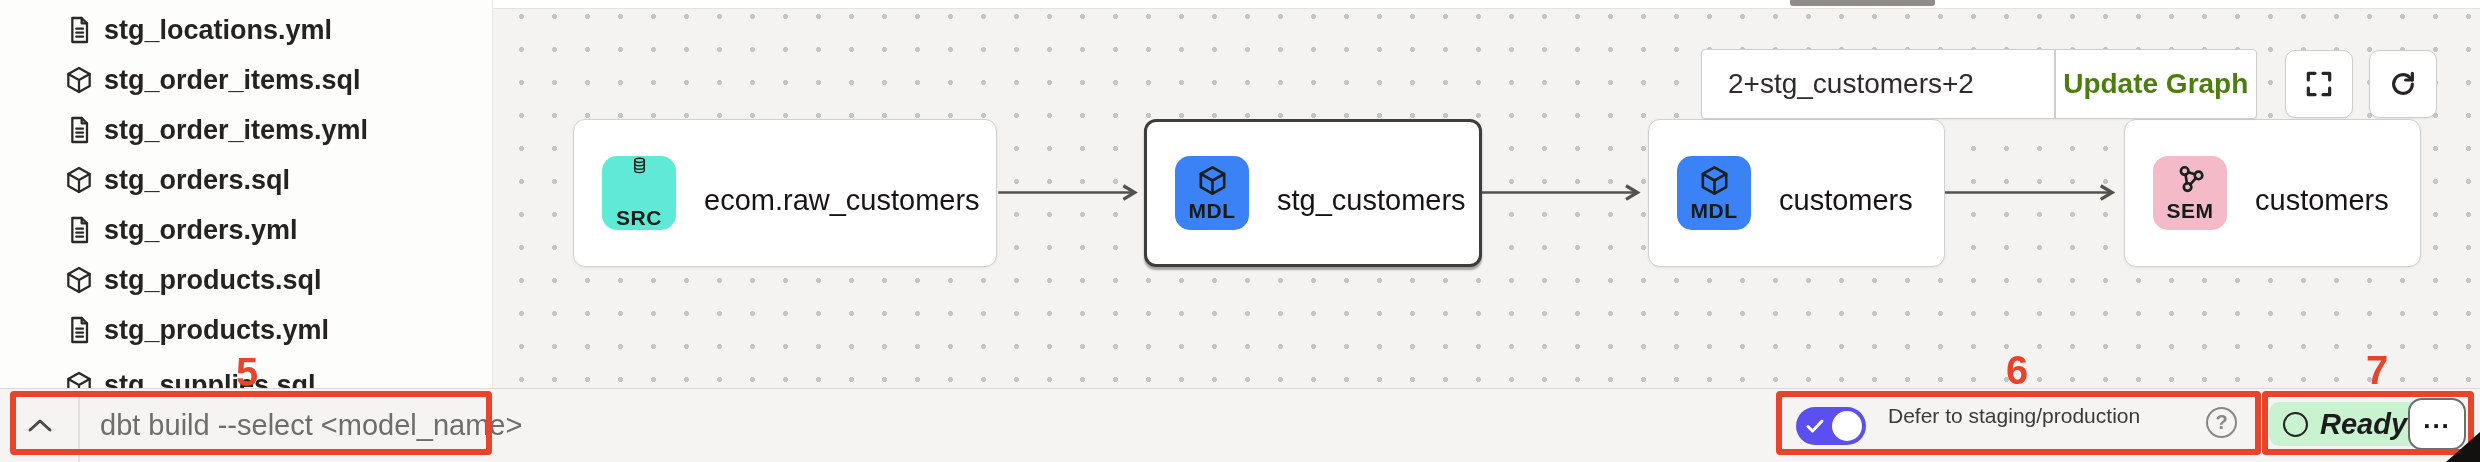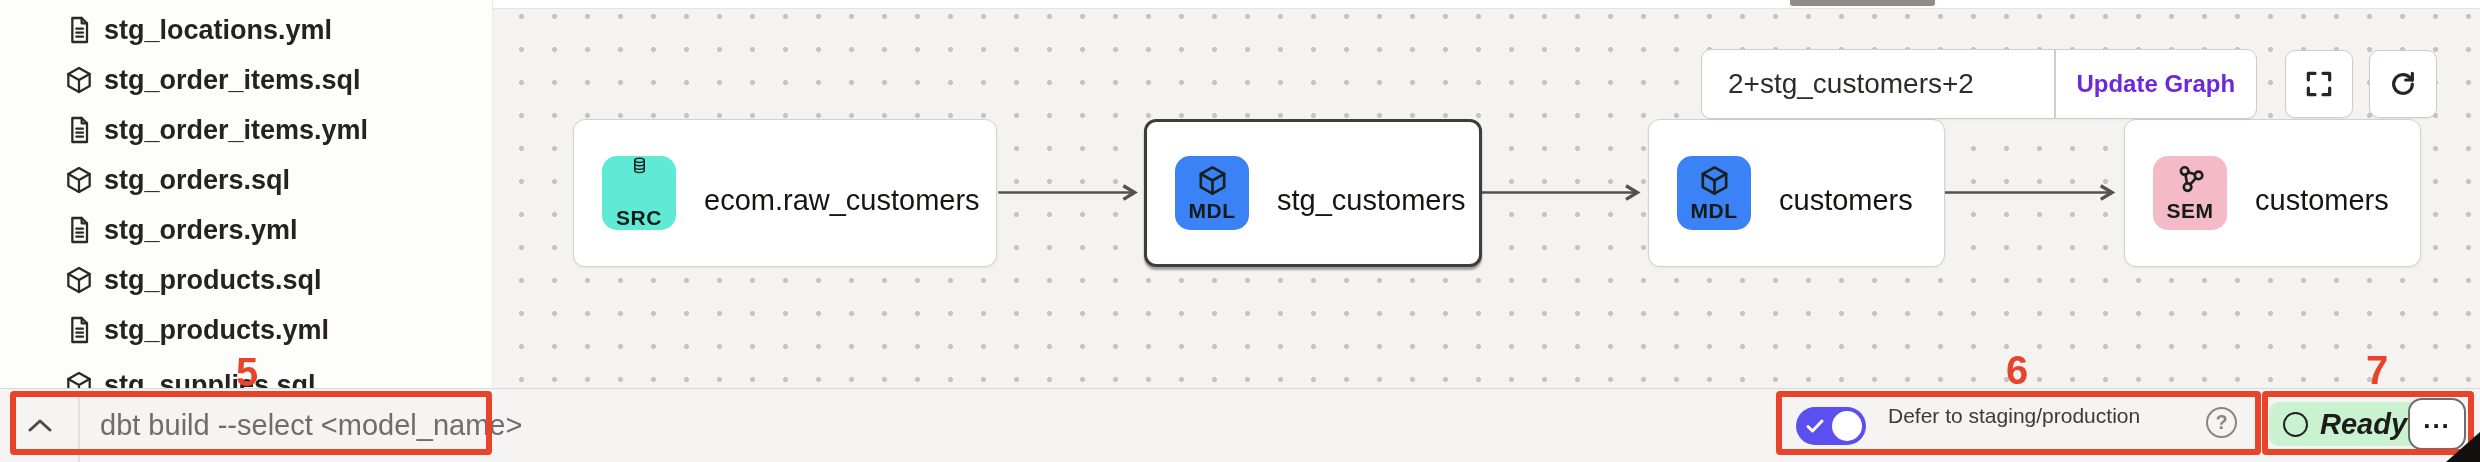--- a/index.html
+++ b/index.html
@@ -44,31 +44,31 @@
   .badge svg { width:35px; height:35px; stroke:#18201e; stroke-width:1.8; fill:none; stroke-linejoin:round; stroke-linecap:round; }
   .badge .blabel { font-size:21px; font-weight:600; color:#141c1a; letter-spacing:.5px; margin-top:1px; }
   .badge.src { background:#5eead4;gap:30px; }
   .badge.mdl { background:#3b82f6; }
   .badge.sem { background:#f4bac7; }
   .node .ntitle { font-size:29px; font-weight:500; color:#161514; white-space:nowrap; padding-right:30px;margin-top:15px; }
   .edges { position:absolute; left:0; top:0; width:100%; height:100%; z-index:2; pointer-events:none; }
   
   .selector-group {
     position:absolute; left:1208px; top:40px; width:556px; height:70px;
-    background:#ffffff; border:1.5px solid #cfcdcb; border-radius:10px;
+    background:#ffffff; border:1.5px solid #cfcdcb; border-radius:4px;
     display:flex; align-items:stretch; z-index:4; box-shadow:0 1px 2px rgba(40,38,36,.06);
   }
   .selector-input {
     width:352px; border:none; outline:none; background:transparent;
     font-family:"Liberation Sans", sans-serif; font-size:28px; color:#2e2c2a; padding:0 0 0 26px;
   }
   .selector-divider { width:1.5px; background:#cfcdcb; }
   .update-btn {
     flex:1; border:none; background:transparent; cursor:pointer;
-    font-family:"Liberation Sans", sans-serif; font-size:24px; font-weight:600; color:#6d28d9;
+    font-family:"Liberation Sans", sans-serif; font-size:28px; font-weight:600; color:#4d7c0f;
   }
   .icon-btn {
     position:absolute; top:41px; width:68px; height:68px; background:#ffffff;
     border:1.5px solid #cfcdcb; border-radius:10px; cursor:pointer;
     display:flex; align-items:center; justify-content:center; z-index:4;
     box-shadow:0 1px 2px rgba(40,38,36,.06);
   }
   .icon-btn svg { width:32px; height:32px; stroke:#262524; stroke-width:2.4; fill:none; stroke-linecap:round; stroke-linejoin:round; }
   .btn-fullscreen { left:1792px; }
   .btn-refresh { left:1876px; }

